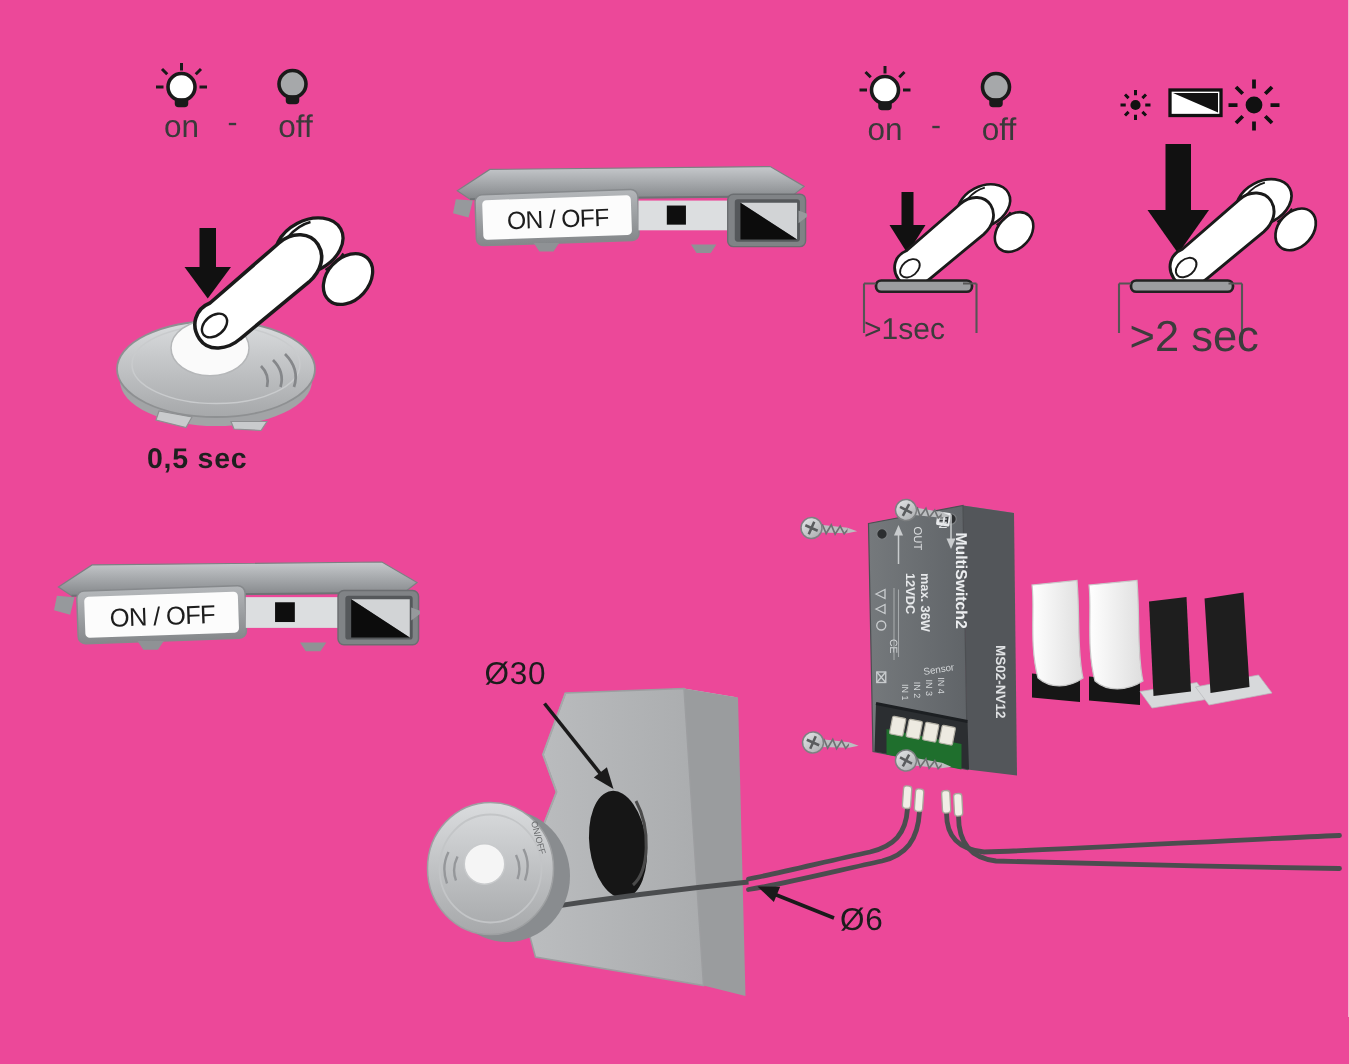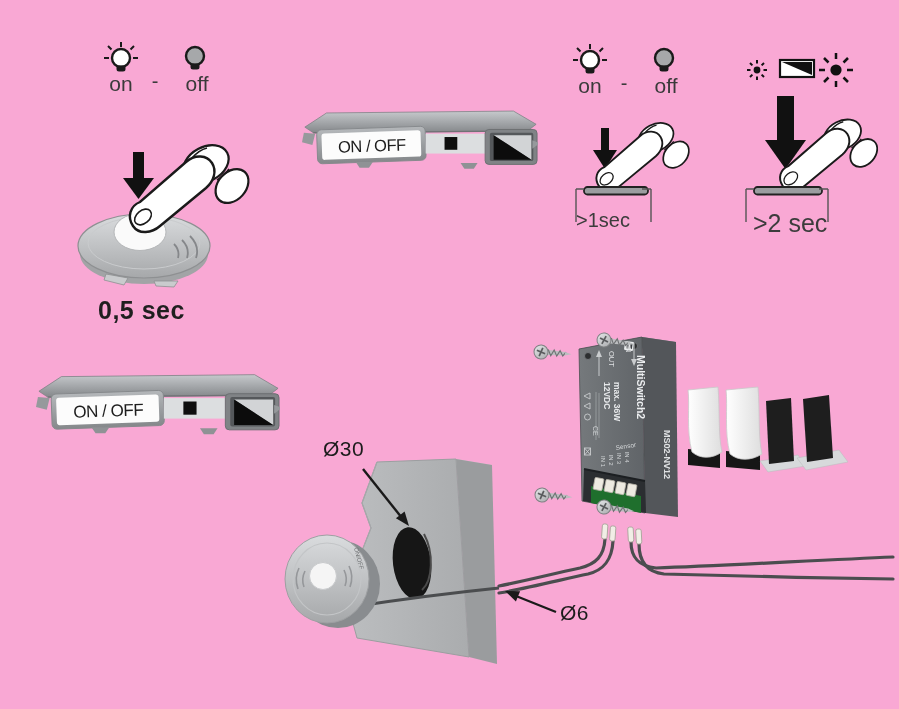--- a/index.html
+++ b/index.html
@@ -1,16 +1,16 @@
 <!DOCTYPE html>
 <html><head>
 <meta charset="utf-8">
 <style>
   html,body{margin:0;padding:0;background:#fff;}
-  #canvas{position:relative;width:899px;height:709px;background:#f9a8d4;overflow:hidden;
+  #canvas{position:relative;width:899px;height:709px;background:#ec4899;overflow:hidden;
           font-family:"Liberation Sans", sans-serif;}
   .abs{position:absolute;}
   .dur{color:#3c3c3c;white-space:nowrap;}
   svg{display:block;}
   svg text{font-family:"Liberation Sans", sans-serif;}
 </style>
 </head>
 <body>
 
 <div id="canvas">
@@ -89,21 +89,21 @@
     </g>
     <g>
       <rect x="63" y="30" width="11" height="27" fill="#111111"></rect>
       <polygon points="53,56 84,56 68.5,77" fill="#111111"></polygon>
     </g>
     <g transform="translate(44,8)">
       <use href="#fingerT"></use>
     </g>
   </svg>
 
-  <div class="abs dur" style="left:98px;top:296px;font-size:25px;font-weight:bold;color:#1f1f1f;letter-spacing:.5px">0,5 sec</div>
+  <div class="abs dur" style="left:98px;top:296px;font-size:19px;font-weight:bold;color:#1f1f1f;letter-spacing:.5px">0,5 sec</div>
 
   <svg class="abs" style="left:302px;top:106px" width="236" height="63" viewBox="0 0 250 66">
     <polygon points="3,22 26,7 224,5 248,19 239,26 12,28" fill="url(#gDome)" stroke="#7d8083" stroke-width="0.8"></polygon>
     <path d="M 12,28 L 239,26" stroke="#6f7275" stroke-width="1.4"></path>
     <polygon points="2,28 14,29 11,41 0,38" fill="#96999c"></polygon>
     <g transform="rotate(-2 73 41)">
       <rect x="16" y="23" width="115" height="36" rx="5" fill="url(#gBez)" stroke="#86898c" stroke-width="1"></rect>
       <rect x="21" y="27" width="105" height="28" rx="3" fill="#fcfcfc"></rect>
       <text x="74" y="48" text-anchor="middle" font-size="17.5" fill="#1d1d1d" letter-spacing="-0.5">ON / OFF</text>
     </g>
@@ -167,21 +167,21 @@
     <g>
       <rect x="44" y="8" width="17" height="45" fill="#111111"></rect>
       <polygon points="32,52 73,52 52.5,81" fill="#111111"></polygon>
     </g>
     <g transform="translate(34,19) scale(0.82)">
       <use href="#fingerT"></use>
     </g>
     <rect x="21" y="99" width="68" height="7.5" rx="3.5" fill="#9b9da0" stroke="#222222" stroke-width="1.8"></rect>
     <path d="M 13,101 L 13,134 M 95,101 L 95,134 M 13,101 L 21,101 M 95,101 L 86,101" stroke="#555555" stroke-width="1.4" fill="none"></path>
   </svg>
-  <div class="abs dur" style="left:753px;top:209px;font-size:25px">&gt;2 sec</div>
+  <div class="abs dur" style="left:753px;top:209px;font-size:29px">&gt;2 sec</div>
 
   <svg class="abs" style="left:36px;top:368px" width="244" height="68" viewBox="0 0 250 66">
     <polygon points="3,22 26,7 224,5 248,19 239,26 12,28" fill="url(#gDome)" stroke="#7d8083" stroke-width="0.8"></polygon>
     <path d="M 12,28 L 239,26" stroke="#6f7275" stroke-width="1.4"></path>
     <polygon points="2,28 14,29 11,41 0,38" fill="#96999c"></polygon>
     <g transform="rotate(-2 73 41)">
       <rect x="16" y="23" width="115" height="36" rx="5" fill="url(#gBez)" stroke="#86898c" stroke-width="1"></rect>
       <rect x="21" y="27" width="105" height="28" rx="3" fill="#fcfcfc"></rect>
       <text x="74" y="48" text-anchor="middle" font-size="17.5" fill="#1d1d1d" letter-spacing="-0.5">ON / OFF</text>
     </g>

